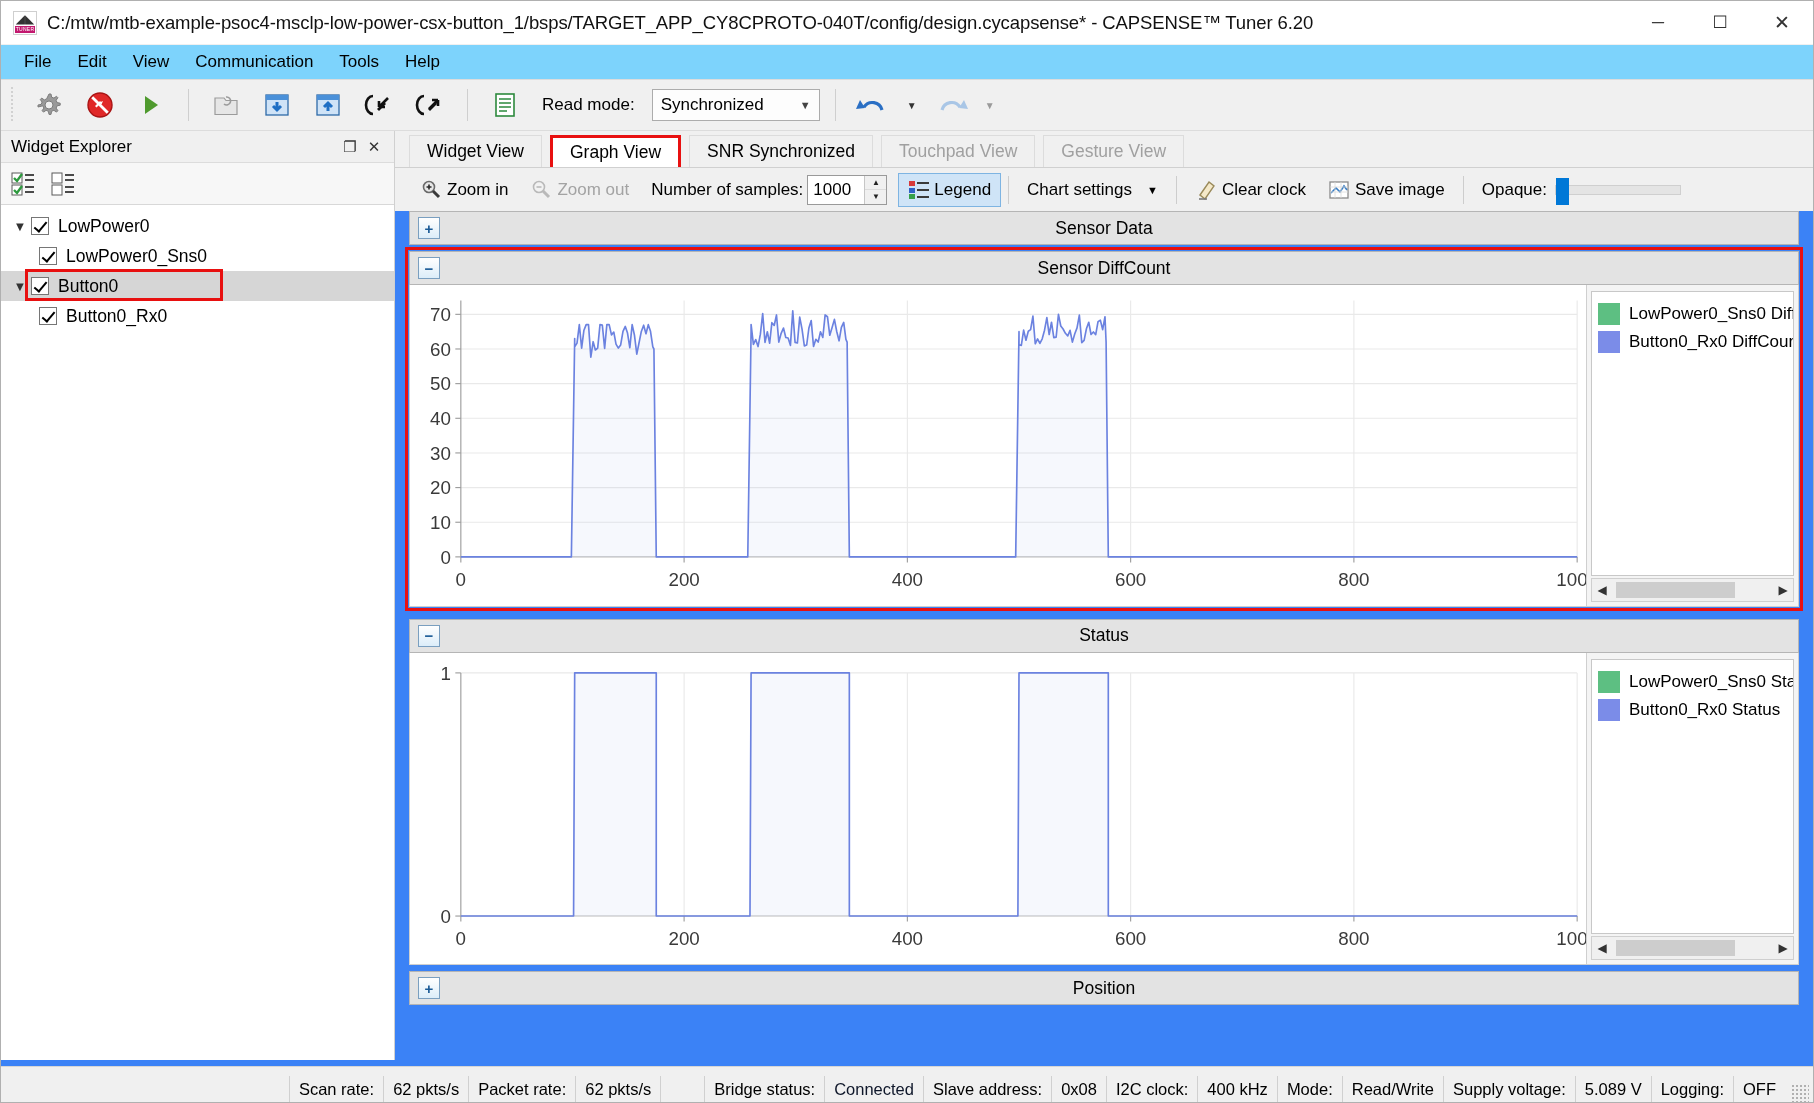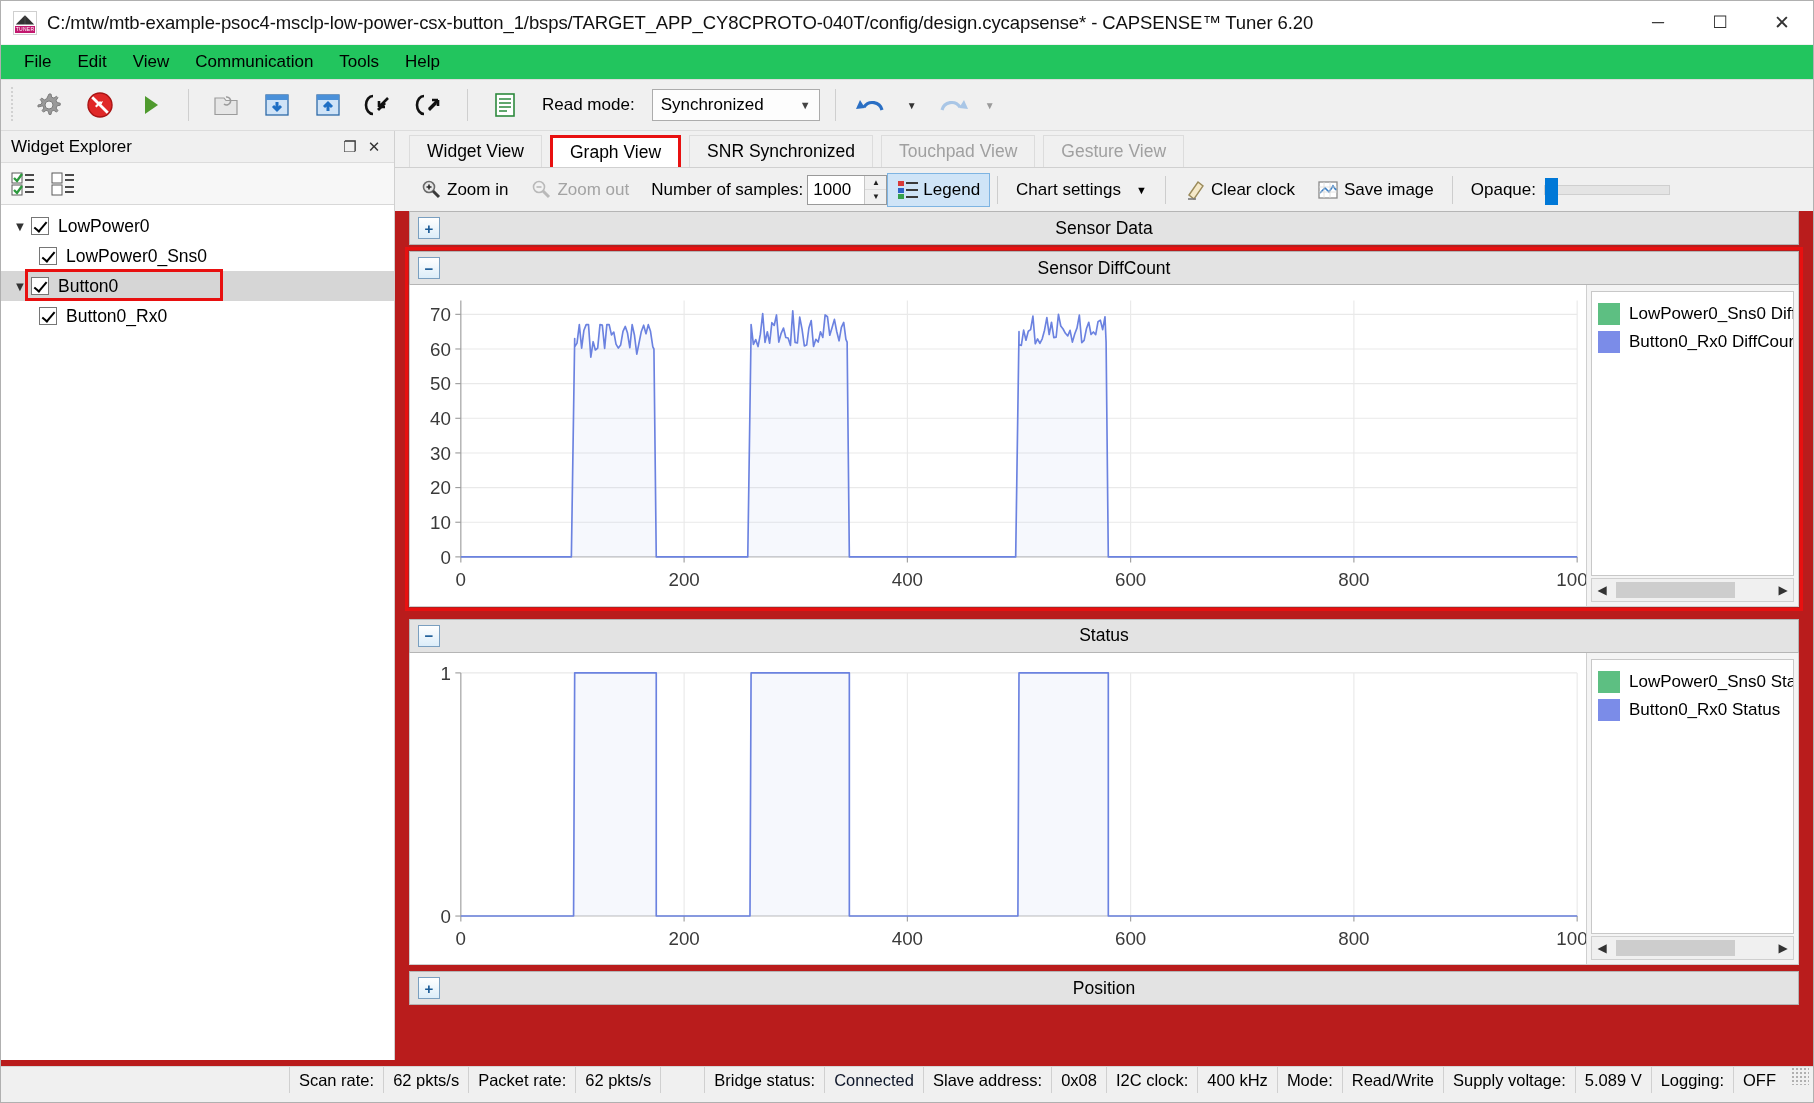--- a/index.html
+++ b/index.html
@@ -53,21 +53,21 @@
   .win-btn {
     width: 62px; height: 44px;
     display: flex; align-items: center; justify-content: center;
     font-size: 17px; color: #333;
   }
   .win-btn.close { font-size: 19px; }
 
   
   .menubar {
     height: 34px; flex: 0 0 34px;
-    background: #22c55e;
+    background: #7dd3fc;
     display: flex; align-items: center;
     padding-left: 10px;
     font-size: 17px;
   }
   .menu-item {
     padding: 4px 13px; color: #000;
   }
 
   
   .toolbar {
@@ -104,21 +104,21 @@
     padding: 0 8px;
     font-size: 17px; color: #000;
   }
   .combo .cv { flex: 1; }
   .combo .carrow { font-size: 11px; color: #444; margin-left: 6px; }
 
   
   .ico { display:block; }
 
   
-  .body { flex: 1 1 auto; display: flex; min-height: 0; background: #b91c1c; }
+  .body { flex: 1 1 auto; display: flex; min-height: 0; background: #3b82f6; }
 
   
   .explorer {
     width: 394px; flex: 0 0 394px;
     display: flex; flex-direction: column;
     background: #ffffff;
     border-right: 1px solid #d0d0d0;
     margin: 0 0 6px 0;
   }
   .exp-header {
@@ -281,21 +281,21 @@
   .ls-track { flex: 1; height: 16px; background: #f0f0f0; position: relative; }
   .ls-thumb { position: absolute; left: 4px; top: 0; width: 74%; height: 16px; background: #cdcdcd; }
 
   .position-bar { margin-top: 6px; }
 
   
   .statusbar {
     height: 36px; flex: 0 0 36px;
     background: #f0f0f0;
     border-top: 1px solid #d6d6d6;
-    display: flex; align-items: flex-start;
+    display: flex; align-items: flex-end;
     font-size: 16.5px;
     padding-left: 4px;
   }
   .sb-spacer { flex: 1 1 auto; }
   .sb-cell {
     padding: 0 9px; height: 26px; display: flex; align-items: center;
     border-right: 1px solid #d0d0d0;
     white-space: nowrap;
   }
   .sb-cell.first { border-left: 1px solid #d0d0d0; }
@@ -543,21 +543,21 @@
           <span>Zoom out</span>
         </div>
         <span class="gt-item" style="padding-right:4px">Number of samples:</span>
         <div class="spin">
           <input type="text" value="1000" style="">
           <div class="arrows">
             <div>▲</div>
             <div>▼</div>
           </div>
         </div>
-        <div class="legend-btn" style="margin-left:0">
+        <div class="legend-btn" style="margin-left:11px">
           <svg width="22" height="20" viewBox="0 0 22 20">
             <rect x="1" y="1" width="6" height="5" fill="#d83a3a"></rect>
             <rect x="1" y="8" width="6" height="5" fill="#2f62c8"></rect>
             <rect x="1" y="14" width="6" height="5" fill="#35a04b"></rect>
             <g fill="#3a3a3a">
                 <rect x="9" y="2" width="12" height="2"></rect>
                 <rect x="9" y="9" width="12" height="2"></rect>
                 <rect x="9" y="16" width="12" height="2"></rect>
               </g>
           </svg>

